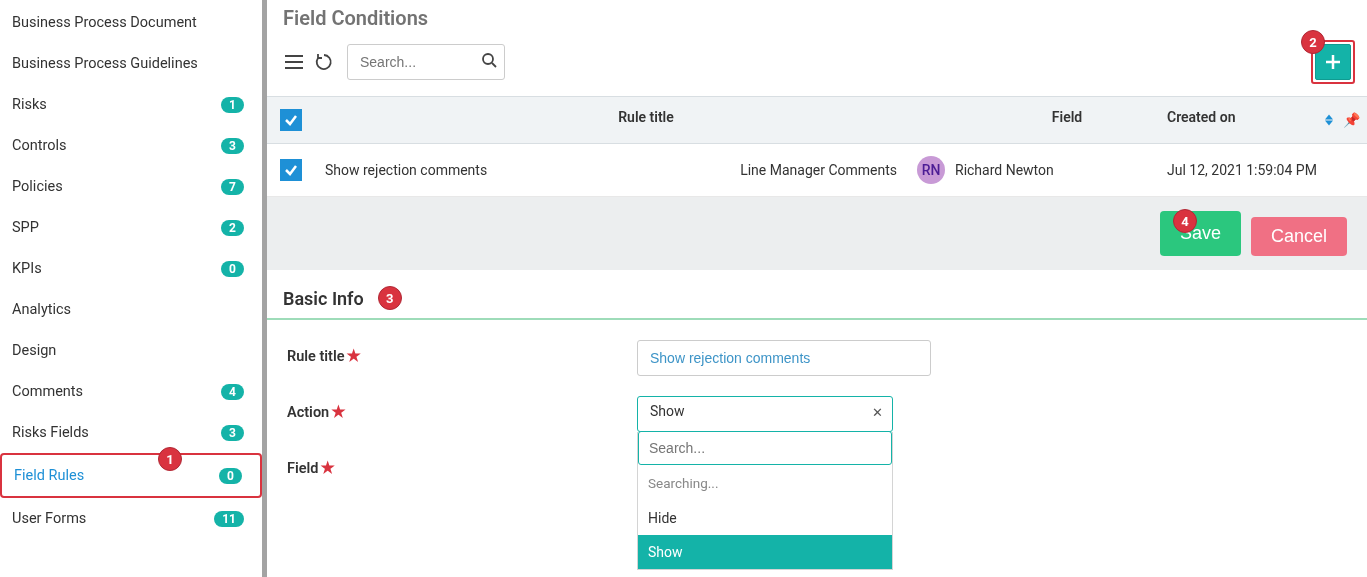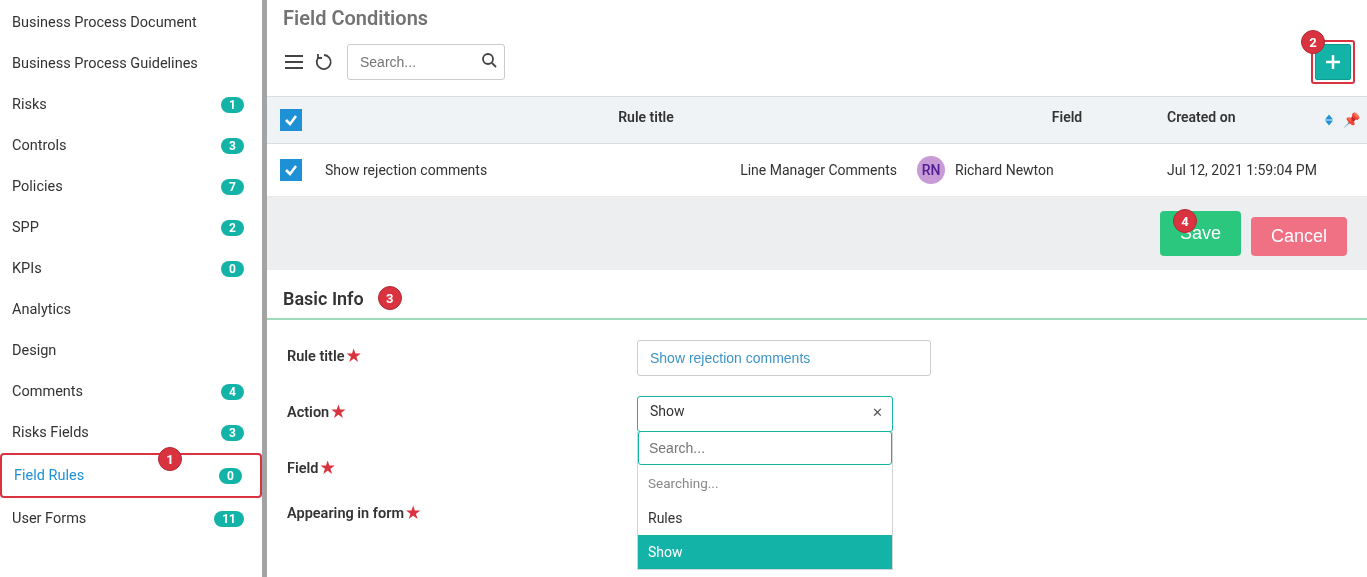--- a/index.html
+++ b/index.html
@@ -212,26 +212,23 @@
         <input class="form-input filled" type="text" value="Show rejection comments" style="">
       </div>
       <div class="form-row">
         <div class="form-label"><span>Action</span><span class="req">★</span></div>
         <div class="select-wrap">
           <div class="select-input">Show</div>
           <span class="clear-x">✕</span>
           <div class="dropdown">
             <input class="dropdown-search" type="text" placeholder="Search..." style="">
             <div class="dd-status">Searching...</div>
-            <div class="dd-opt">Rules</div>
+            <div class="dd-opt">Hide</div>
             <div class="dd-opt sel">Show</div>
           </div>
         </div>
       </div>
       <div class="form-row">
         <div class="form-label"><span>Field</span><span class="req">★</span></div>
       </div>
-      <div class="form-row">
-        <div class="form-label"><span>Appearing in form</span><span class="req">★</span></div>
-      </div>
     </div>
   </div>
 </div>
 
 </body></html>

